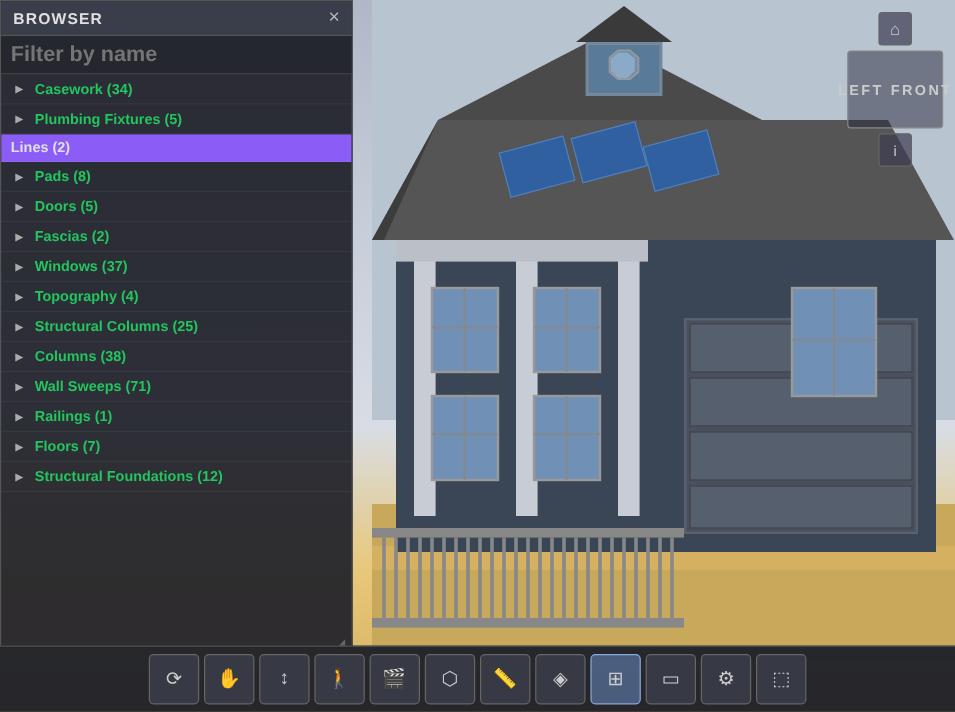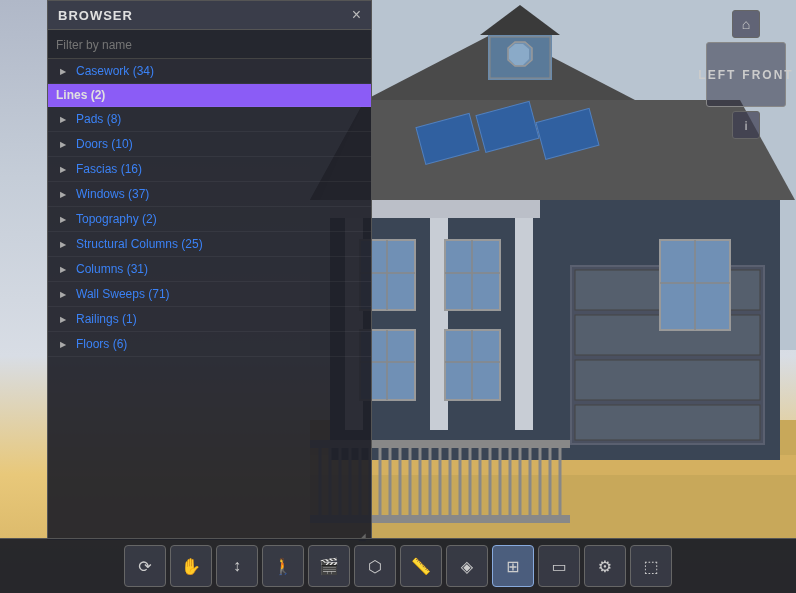--- a/index.html
+++ b/index.html
@@ -60,28 +60,27 @@
     .view-label {
       font-size: 12px;
       color: #ccc;
       font-weight: bold;
     }
 
     
     .browser-panel {
       position: absolute;
       top: 0; left: 0;
-      width: 325px;
+      width: 294px;
       height: 540px;
       background: rgba(30, 32, 40, 0.92);
       border: 1px solid #555;
       z-index: 20;
       display: flex;
       flex-direction: column;
-      margin-left: 47px;
     }
     .browser-header {
       background: #3a3d4a;
       padding: 6px 10px;
       display: flex;
       align-items: center;
       justify-content: space-between;
       border-bottom: 1px solid #555;
       flex-shrink: 0;
     }
@@ -104,40 +103,42 @@
       background: #25272f;
       border-bottom: 1px solid #444;
       flex-shrink: 0;
     }
     .browser-search input {
       width: 100%;
       background: transparent;
       border: none;
       outline: none;
       color: #999;
-      font-size: 12px;
+      font-size: 18px;
+      font-weight: bold;
     }
     .browser-list {
       flex: 1;
       overflow-y: auto;
       overflow-x: hidden;
     }
     .browser-list::-webkit-scrollbar { width: 6px; }
     .browser-list::-webkit-scrollbar-track { background: #1e2028; }
     .browser-list::-webkit-scrollbar-thumb { background: #555; border-radius: 3px; }
 
     .list-item {
       display: flex;
       align-items: center;
       padding: 5px 8px;
       cursor: pointer;
-      color: #3b82f6;
+      color: #22c55e;
       font-size: 12px;
       border-bottom: 1px solid rgba(255,255,255,0.05);
       transition: background 0.1s;
+      font-weight: bold;
     }
     .list-item.section-header {
       background: #8b5cf6;
       color: #e0e0e0;
       font-weight: bold;
       padding: 4px 8px;
     }
     .list-item .chevron {
       width: 14px;
       height: 14px;
@@ -302,60 +303,68 @@
   </div>
   <div class="browser-search">
     <input type="text" placeholder="Filter by name" style="">
   </div>
   <div class="browser-list" id="browser-list">
 
   <div class="list-item">
         <span class="chevron chevron-right"></span>
         <span>Casework (34)</span>
       </div>
+      <div class="list-item">
+        <span class="chevron chevron-right"></span>
+        <span>Plumbing Fixtures (5)</span>
+      </div>
       <div class="list-item section-header">Lines (2)</div>
       <div class="list-item">
         <span class="chevron chevron-right"></span>
         <span>Pads (8)</span>
       </div>
       <div class="list-item">
         <span class="chevron chevron-right"></span>
-        <span>Doors (10)</span>
-      </div>
-      <div class="list-item">
-        <span class="chevron chevron-right"></span>
-        <span>Fascias (16)</span>
+        <span>Doors (5)</span>
+      </div>
+      <div class="list-item">
+        <span class="chevron chevron-right"></span>
+        <span>Fascias (2)</span>
       </div>
       <div class="list-item">
         <span class="chevron chevron-right"></span>
         <span>Windows (37)</span>
       </div>
       <div class="list-item">
         <span class="chevron chevron-right"></span>
-        <span>Topography (2)</span>
+        <span>Topography (4)</span>
       </div>
       <div class="list-item">
         <span class="chevron chevron-right"></span>
         <span>Structural Columns (25)</span>
       </div>
       <div class="list-item">
         <span class="chevron chevron-right"></span>
-        <span>Columns (31)</span>
+        <span>Columns (38)</span>
       </div>
       <div class="list-item">
         <span class="chevron chevron-right"></span>
         <span>Wall Sweeps (71)</span>
       </div>
       <div class="list-item">
         <span class="chevron chevron-right"></span>
         <span>Railings (1)</span>
       </div>
       <div class="list-item">
         <span class="chevron chevron-right"></span>
-        <span>Floors (6)</span>
+        <span>Floors (7)</span>
+      </div>
+      <div class="list-item">
+        <span class="chevron chevron-right"></span>
+        <span>Structural Foundations (12)</span>
       </div>
     </div>
   <div class="resize-handle"></div>
 </div>
 
 <div class="bottom-toolbar" id="toolbar">
 
 <div class="toolbar-btn" title="Orbit">⟳</div>
     <div class="toolbar-btn" title="Pan">✋</div>
     <div class="toolbar-btn" title="Zoom">↕</div>

